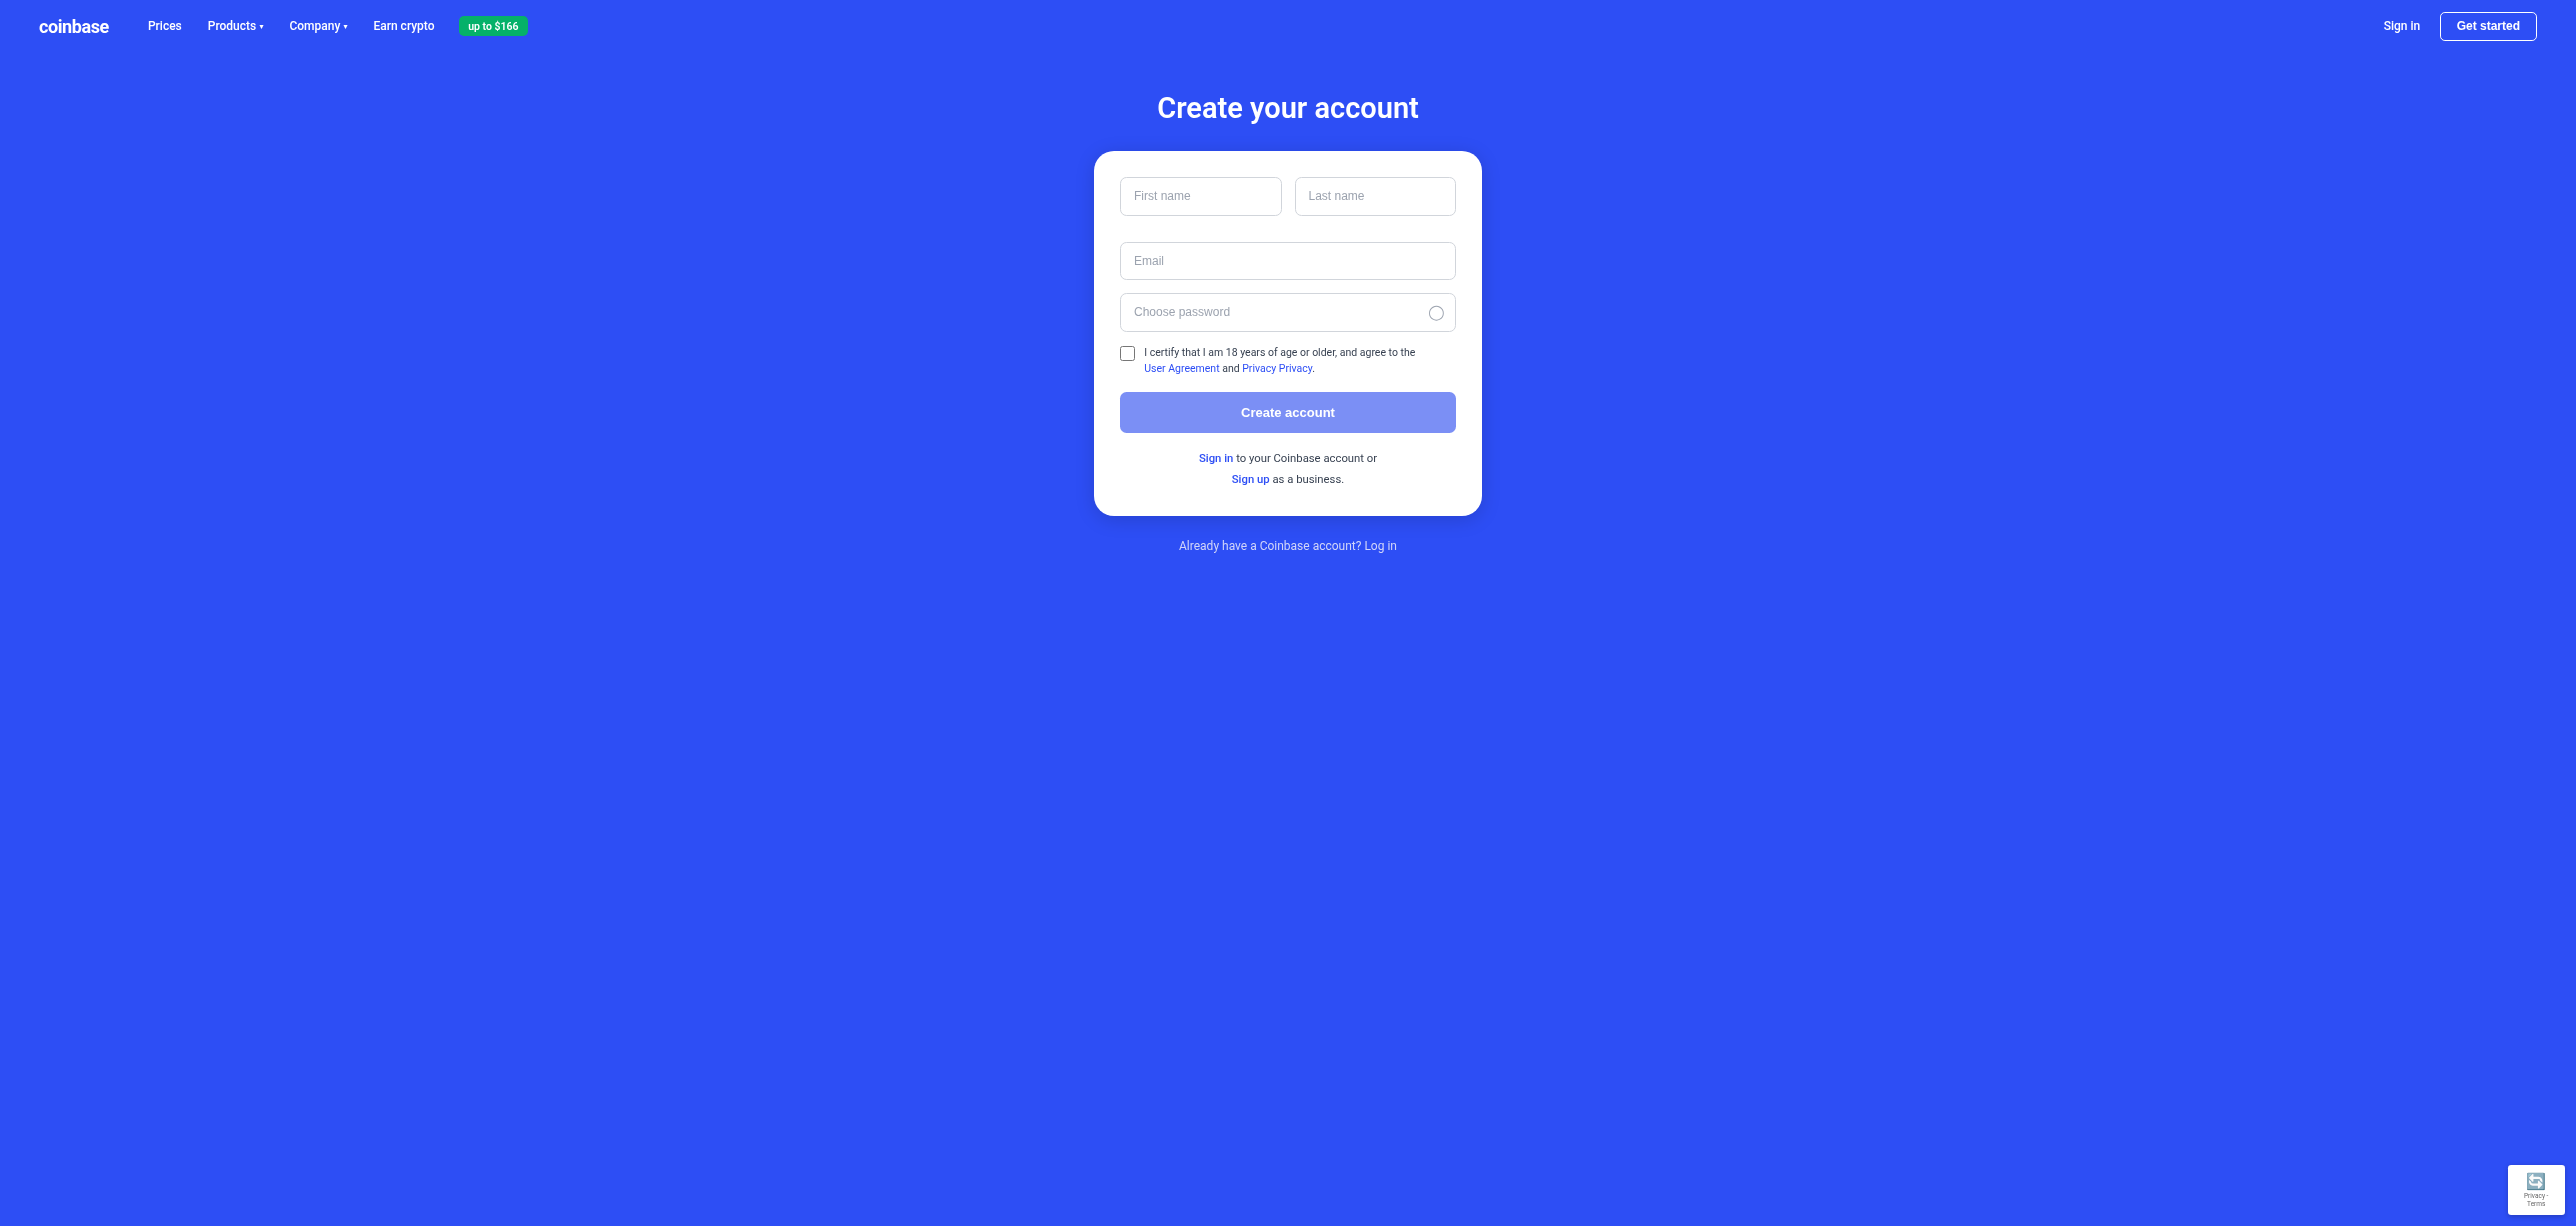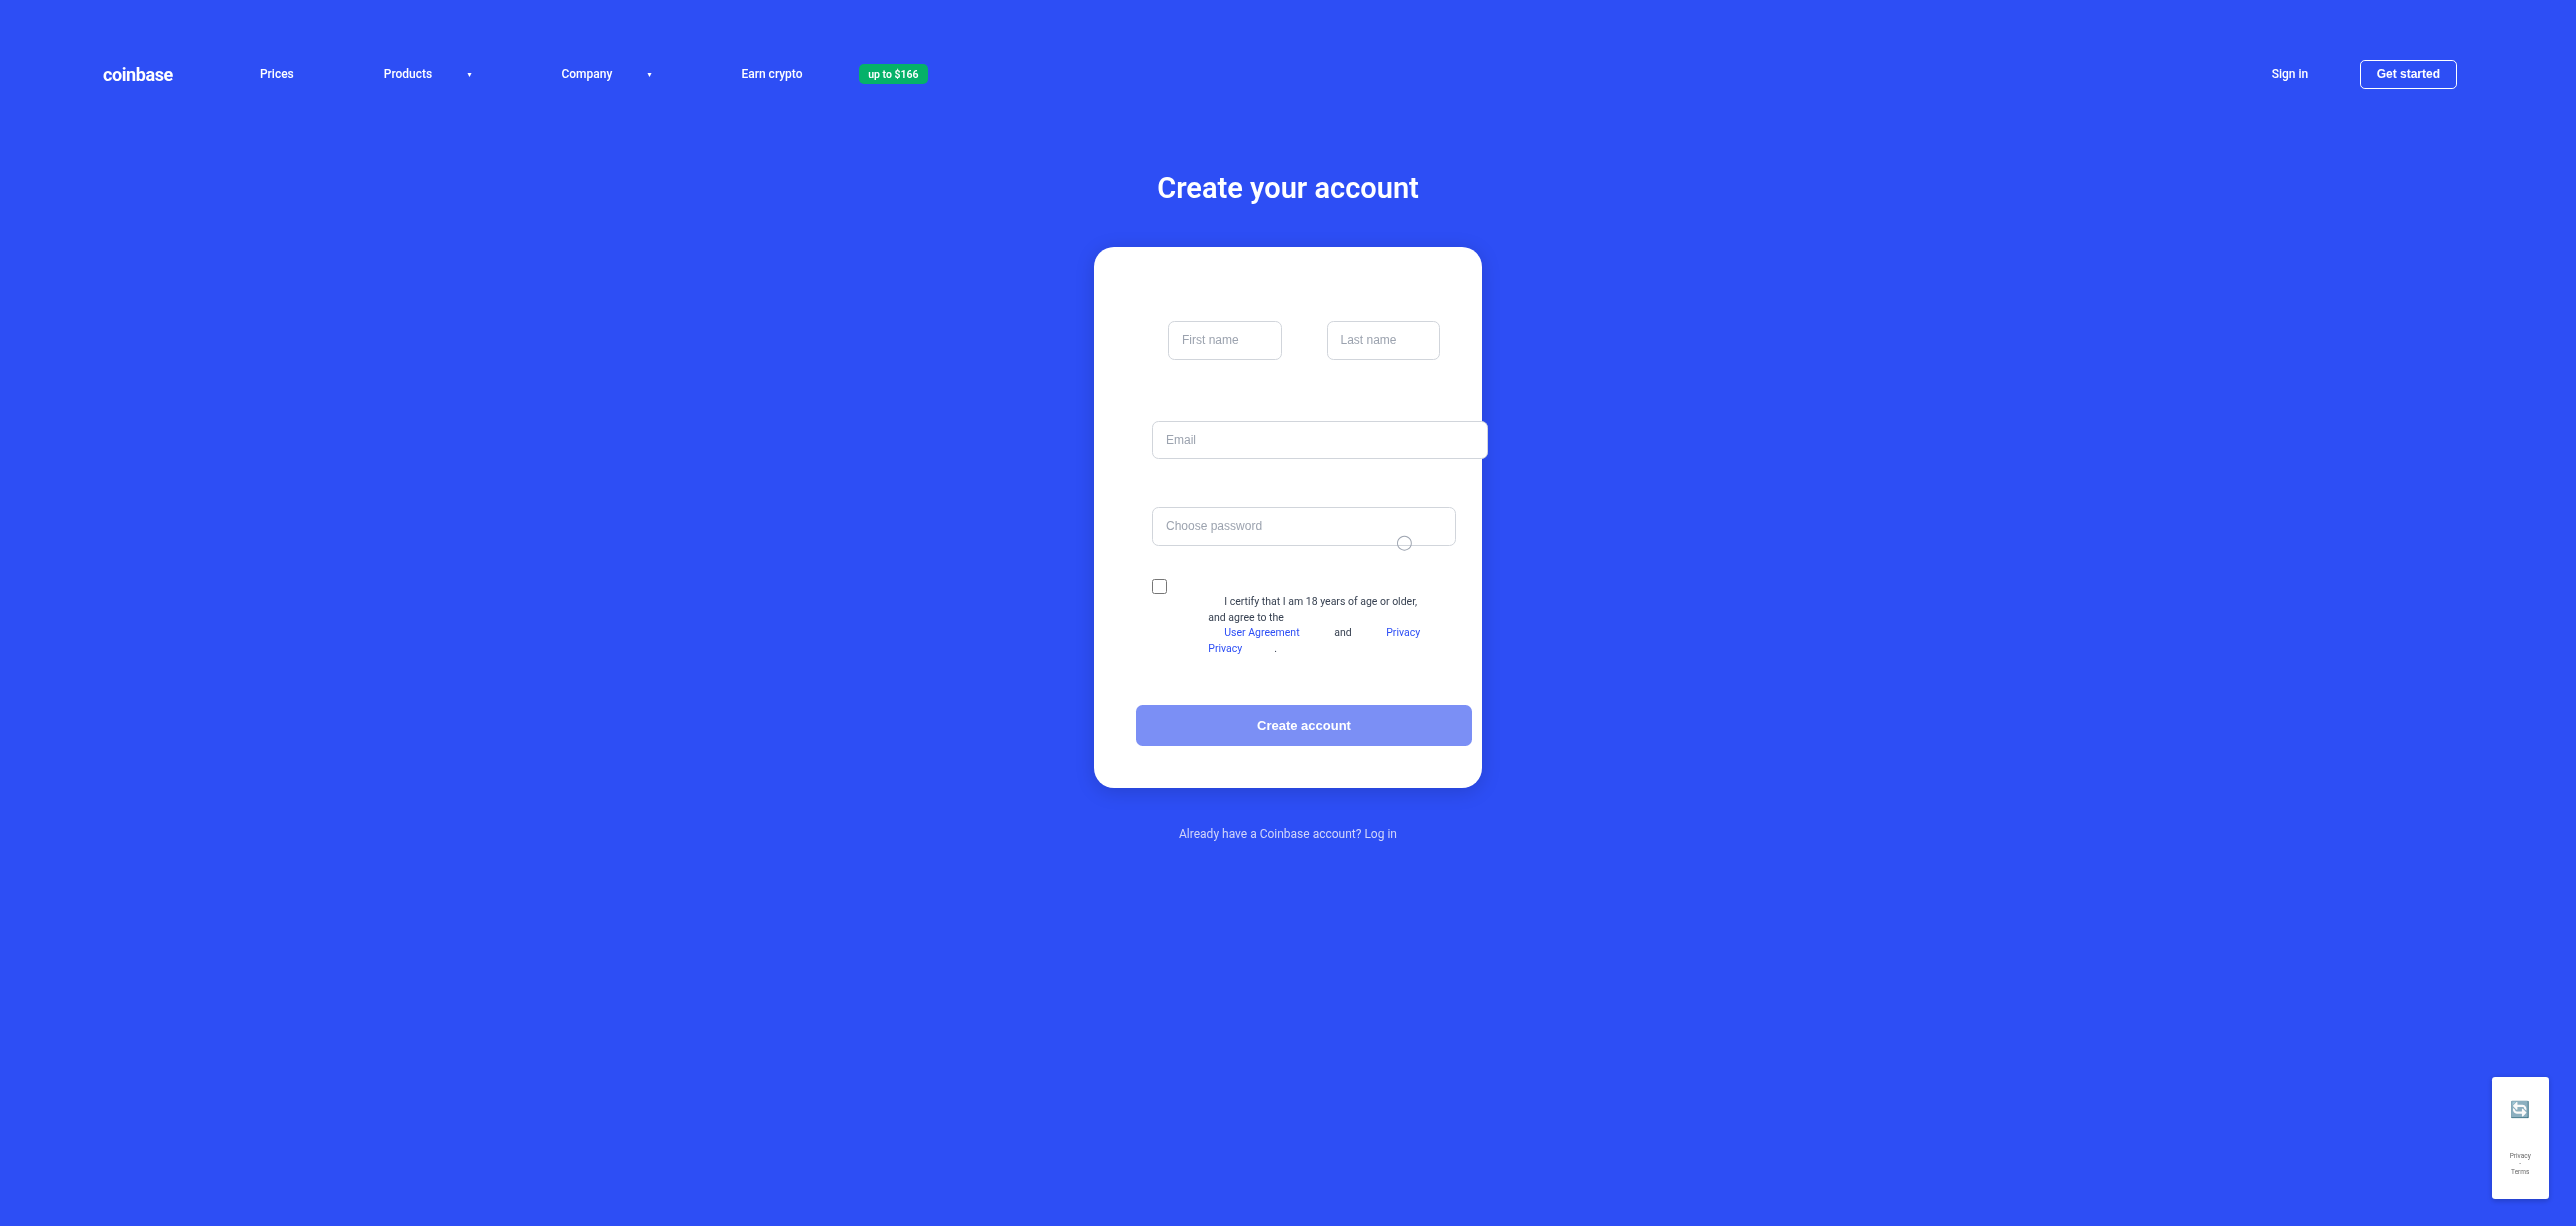--- a/index.html
+++ b/index.html
@@ -1,16 +1,16 @@
 <!DOCTYPE html>
 <html style="font-size:13px"><head>
   <meta charset="utf-8">
   <style>
     * {
-      margin: 16px;
+      margin: 0;
       padding: 0;
       box-sizing: border-box;
     }
 
     body {
       font-family: -apple-system, BlinkMacSystemFont, 'Segoe UI', Roboto, Helvetica, Arial, sans-serif;
       background-color: #2d4ef5;
       min-height: 100vh;
       color: #fff;
     }
@@ -340,20 +340,27 @@
         <a href="#">User Agreement</a>
         <span>and</span>
         <a href="#">Privacy Privacy</a><span>.</span>
       </label>
     </div>
 
     
     <button class="create-account-btn">Create account</button>
 
     
+    <div class="sign-in-row">
+      <a href="#">Sign in</a>
+      <span>to your Coinbase account or</span>
+      <br>
+      <a href="#">Sign up</a>
+      <span>as a business.</span>
+    </div>
 
   </div>
 
   <p class="bottom-text">Already have a Coinbase account? Log in</p>
 </main>
 
 <div class="recaptcha-badge">
   <span class="recaptcha-logo">🔄</span>
   <span style="font-size:6.5px; color:#666; text-align:center;">Privacy - Terms</span>
 </div>

